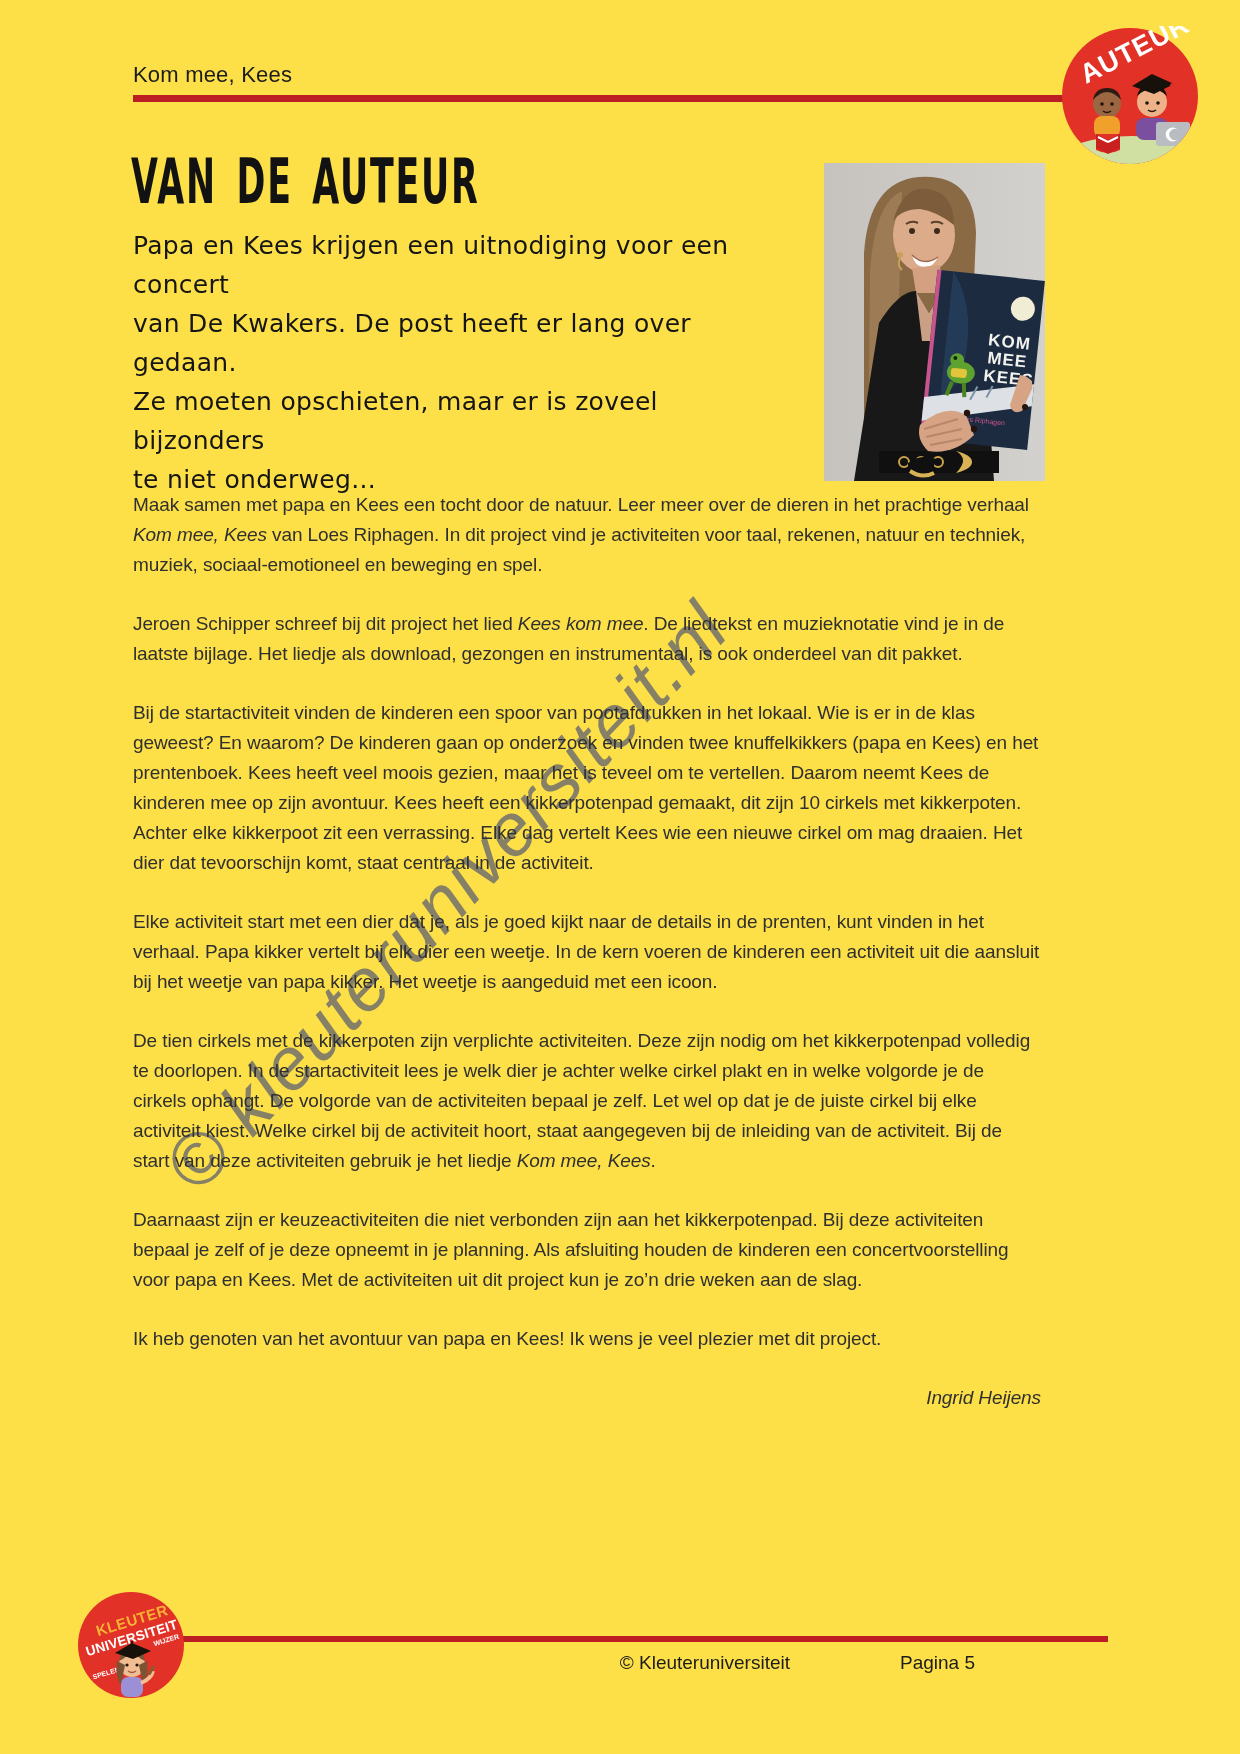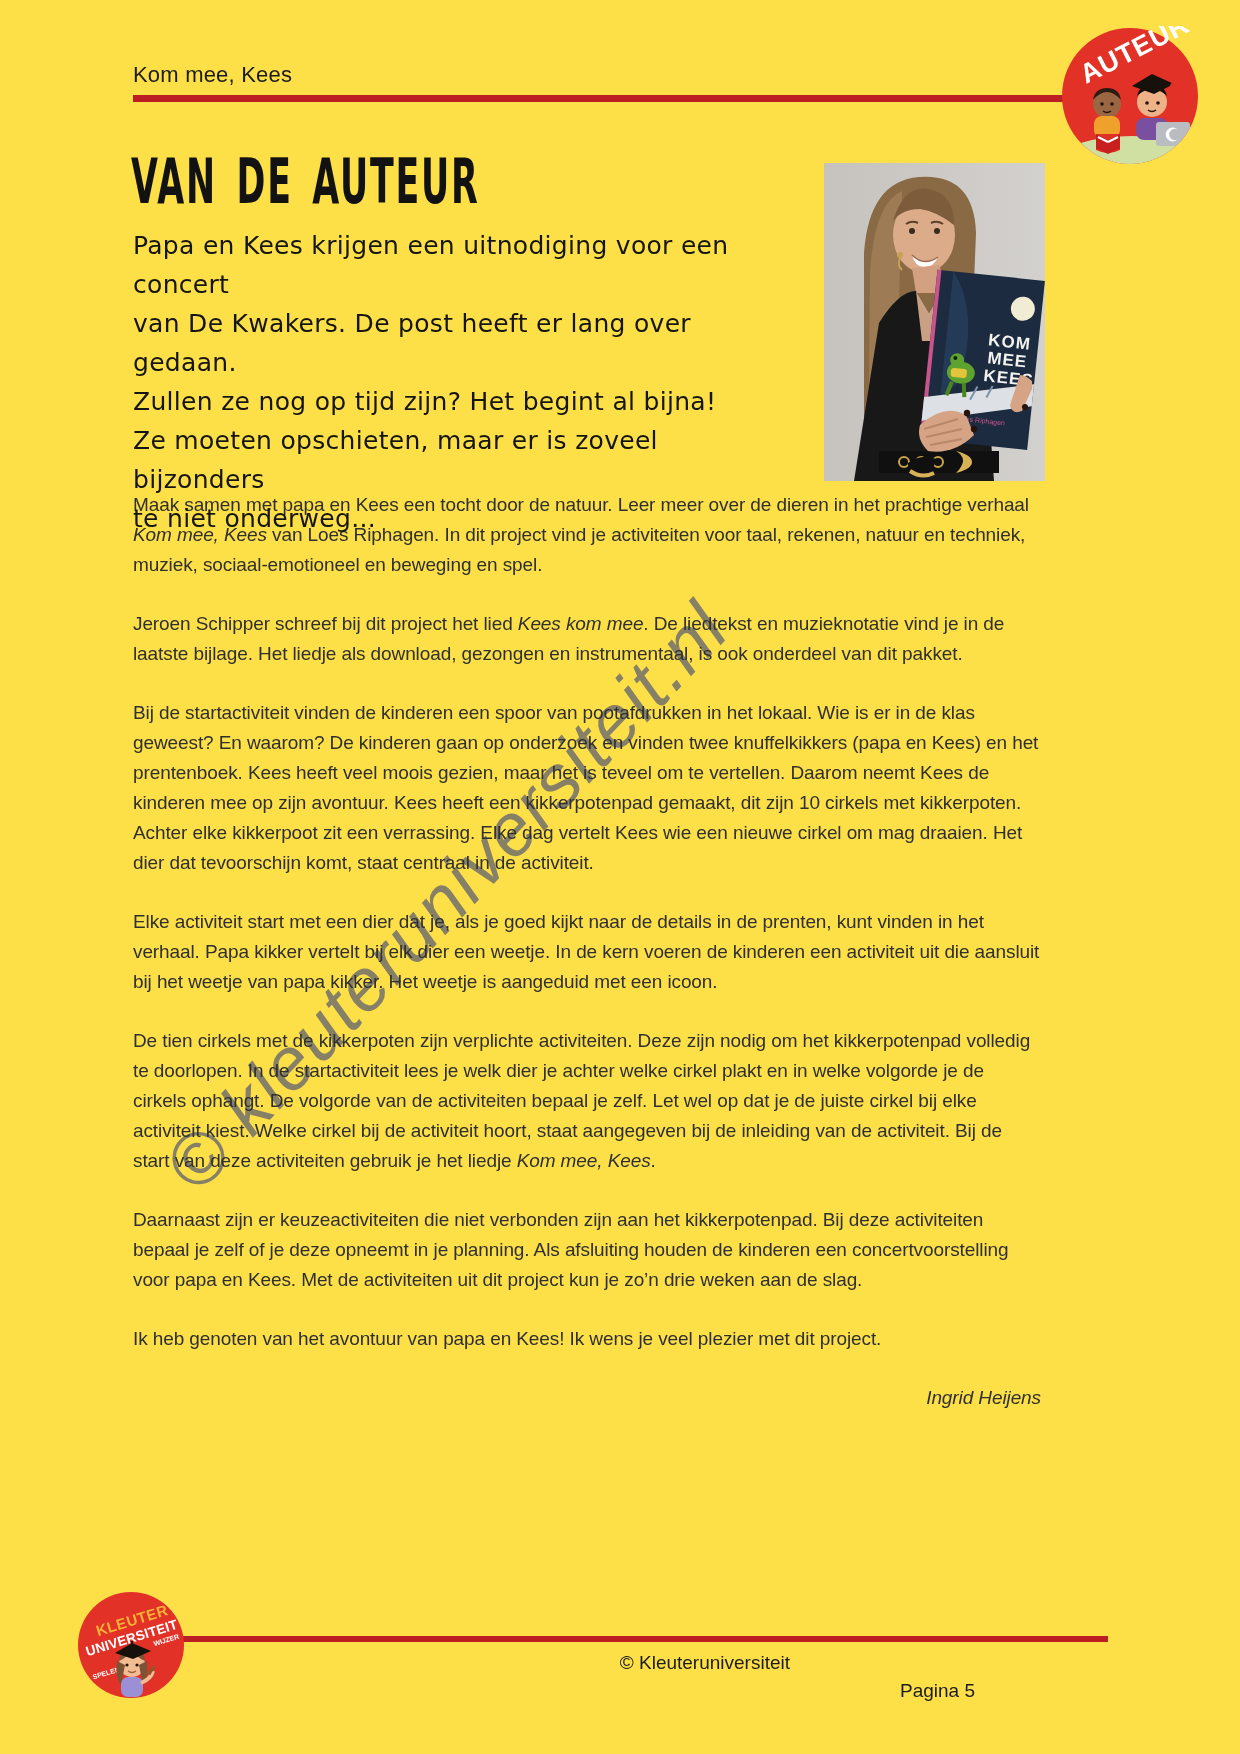--- a/index.html
+++ b/index.html
@@ -52,21 +52,21 @@
   .footer-rule{
     position:absolute;left:140px;top:1636px;width:968px;height:6px;
     background:#bb1f23;z-index:4;
   }
   .ku-badge{position:absolute;left:77px;top:1591px;width:108px;height:108px;z-index:6;}
   .footer-copy{
     position:absolute;left:350px;top:1652px;width:440px;text-align:right;
     font-size:19px;color:#1c1c1c;z-index:5;
   }
   .footer-page{
-    position:absolute;right:265px;top:1652px;font-size:19px;color:#1c1c1c;z-index:5;margin-top:28px;
+    position:absolute;right:265px;top:1652px;font-size:19px;color:#1c1c1c;z-index:5;
   }
   svg text{font-family:"Liberation Sans",sans-serif;}
 </style>
 </head>
 <body>
 
 <div class="page">
 
   <div class="header-title">Kom mee, Kees</div>
   <div class="header-rule"></div>
@@ -109,21 +109,20 @@
       </g>
       <text x="26" y="58" transform="rotate(-27 26 58)" font-size="27" font-weight="bold" fill="#ffffff" letter-spacing="1">AUTEUR</text>
     </svg>
   </div>
 
   <div class="doc-title">VAN DE AUTEUR</div>
 
   <div class="intro">
     <div>Papa en Kees krijgen een uitnodiging voor een concert</div>
     <div>van De Kwakers. De post heeft er lang over gedaan.</div>
-    <div>Zullen ze nog op tijd zijn? Het begint al bijna!</div>
     <div>Ze moeten opschieten, maar er is zoveel bijzonders</div>
     <div>te niet onderweg...</div>
   </div>
 
   <div class="photo">
     <svg viewBox="0 0 221 318" width="221" height="318">
       <defs>
         <linearGradient id="wall" x1="0" y1="0" x2="1" y2="0">
           <stop offset="0" stop-color="#c6c3bf"></stop>
             <stop offset="1" stop-color="#d3d1cd"></stop>

